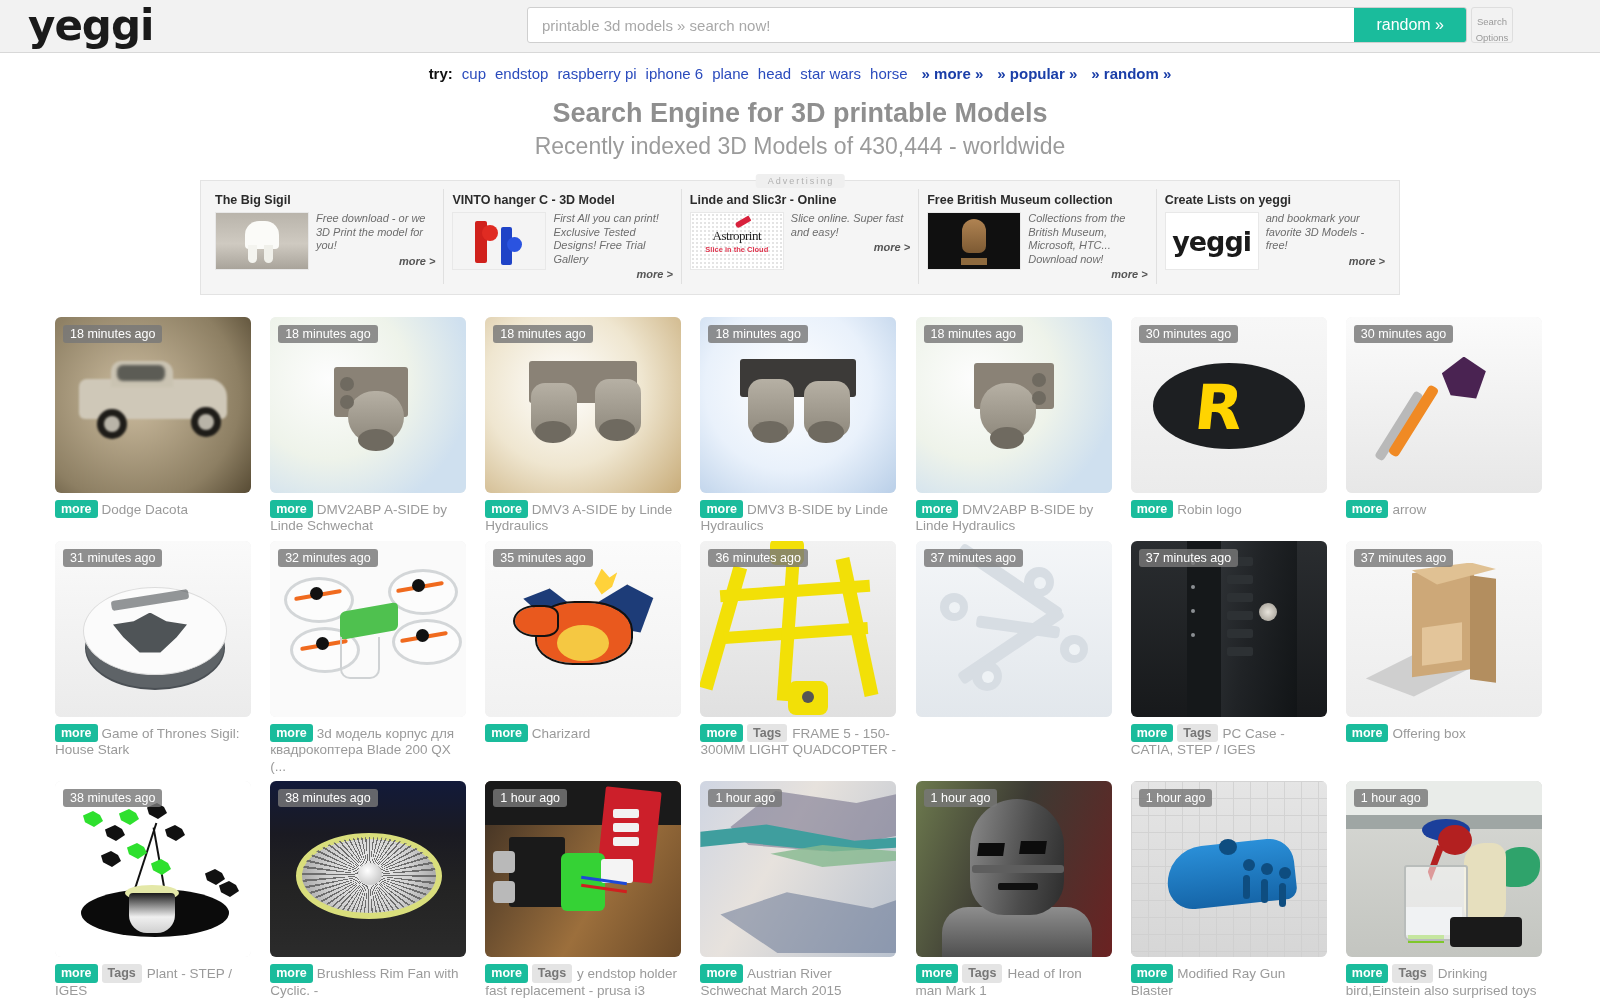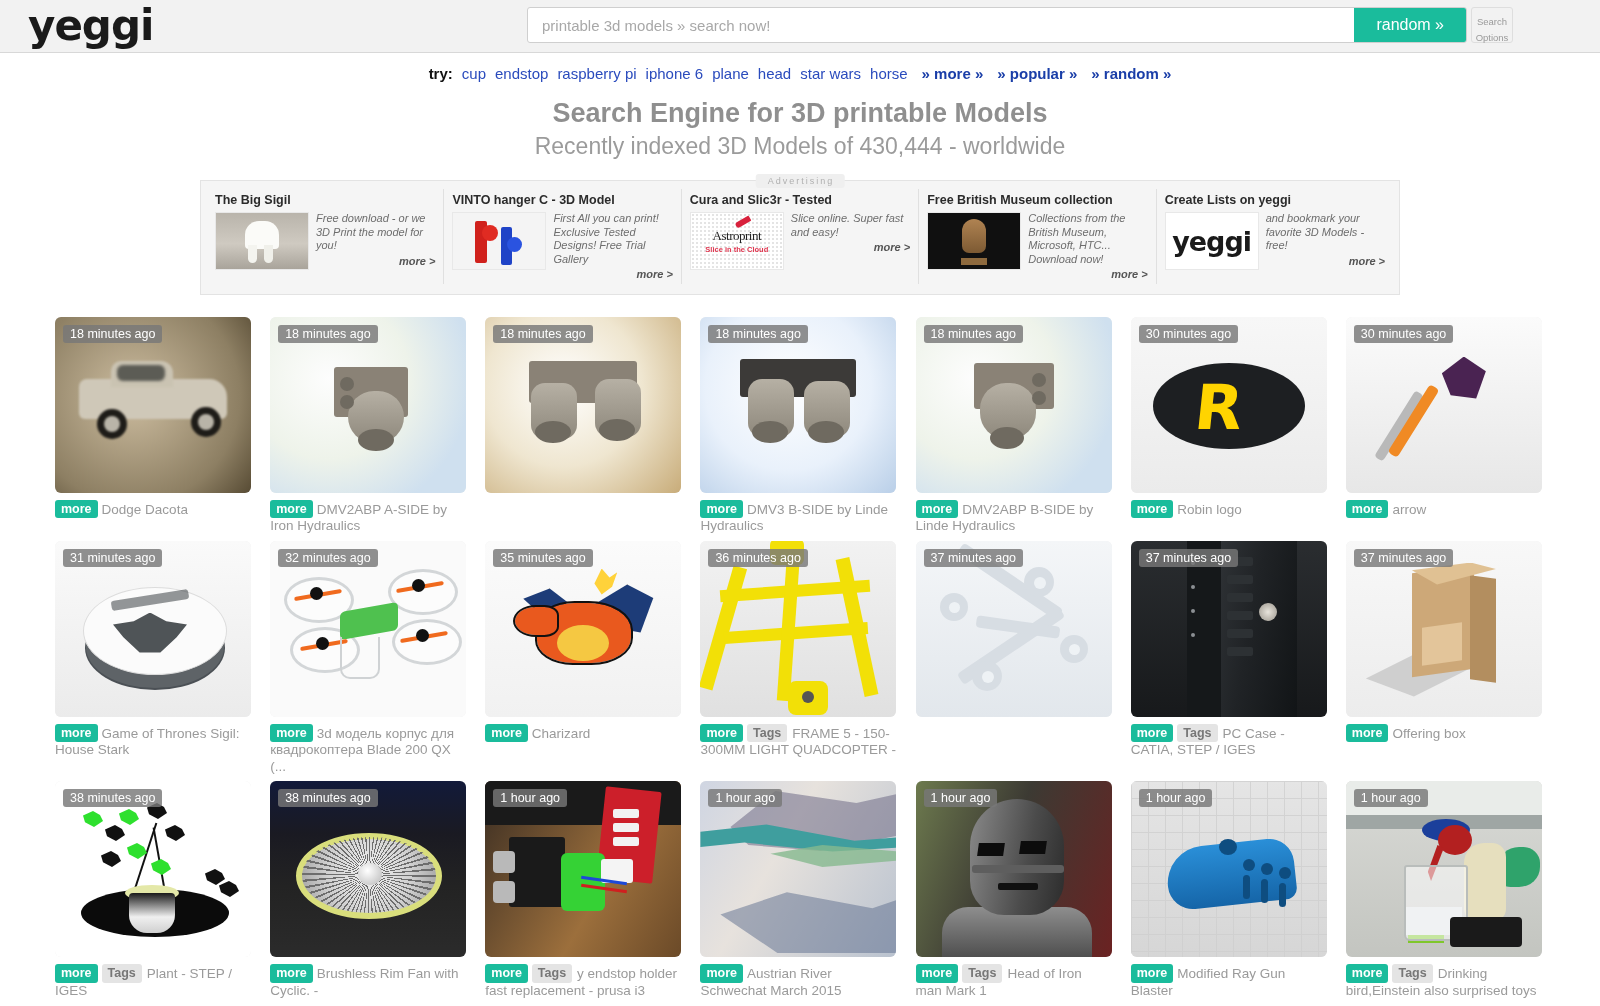--- a/index.html
+++ b/index.html
@@ -346,21 +346,21 @@
             <div class="vinto-b"></div>
         </div>
         <div class="ad-text">
           <span>First All you can print! Exclusive Tested Designs! Free Trial Gallery</span>
           <span class="ad-more">more &gt;</span>
         </div>
       </div>
     </div>
 
     <div class="ad-card">
-      <div class="ad-title">Cura and Slic3r - Tested</div>
+      <div class="ad-title">Linde and Slic3r - Online</div>
       <div class="ad-body">
         <div class="ad-thumb">
           <div class="astro">
             <div class="astro-rocket"></div>
             <div class="astro-n"><span>Astroprint</span></div>
             <div class="astro-s">Slice in the Cloud</div>
           </div>
         </div>
         <div class="ad-text">
           <span>Slice online. Super fast and easy!</span>
@@ -429,34 +429,37 @@
       <div class="sc s-hyd">
         <div class="obj hy-box" style="left:64px;top:50px;width:74px;height:50px"></div>
         <div class="obj hy-cyl" style="left:78px;top:74px;width:56px;height:52px;border-radius:26px"></div>
         <div class="obj hy-cap" style="left:88px;top:112px;width:36px;height:22px"></div>
         <div class="obj hy-cap" style="left:70px;top:60px;width:14px;height:14px"></div>
         <div class="obj hy-cap" style="left:70px;top:78px;width:14px;height:14px"></div>
       </div>
       <div class="ago">18 minutes ago</div>
     </div>
     <div class="caption">
-      <span class="more">more</span><span>DMV2ABP A-SIDE by Iron Hydraulics</span>
+      <span class="more">more</span><span>DMV2ABP A-SIDE by Linde Schwechat</span>
     </div>
   </div>
 
   <div class="card">
     <div class="thumb">
       <div class="sc s-hyd2">
         <div class="obj hy-box" style="left:44px;top:44px;width:108px;height:42px"></div>
         <div class="obj hy-cyl" style="left:46px;top:66px;width:46px;height:56px"></div>
         <div class="obj hy-cyl" style="left:110px;top:62px;width:46px;height:58px"></div>
         <div class="obj hy-cap" style="left:50px;top:104px;width:36px;height:22px"></div>
         <div class="obj hy-cap" style="left:114px;top:102px;width:36px;height:22px"></div>
       </div>
       <div class="ago">18 minutes ago</div>
+    </div>
+    <div class="caption">
+      <span class="more">more</span><span>DMV3 A-SIDE by Linde Hydraulics</span>
     </div>
   </div>
 
   <div class="card">
     <div class="thumb">
       <div class="sc s-hyd3">
         <div class="obj" style="left:40px;top:42px;width:116px;height:38px;background:#3c3a38;border-radius:3px"></div>
         <div class="obj hy-cyl" style="left:48px;top:62px;width:46px;height:58px"></div>
         <div class="obj hy-cyl" style="left:104px;top:64px;width:46px;height:56px"></div>
         <div class="obj hy-cap" style="left:52px;top:104px;width:36px;height:22px"></div>

